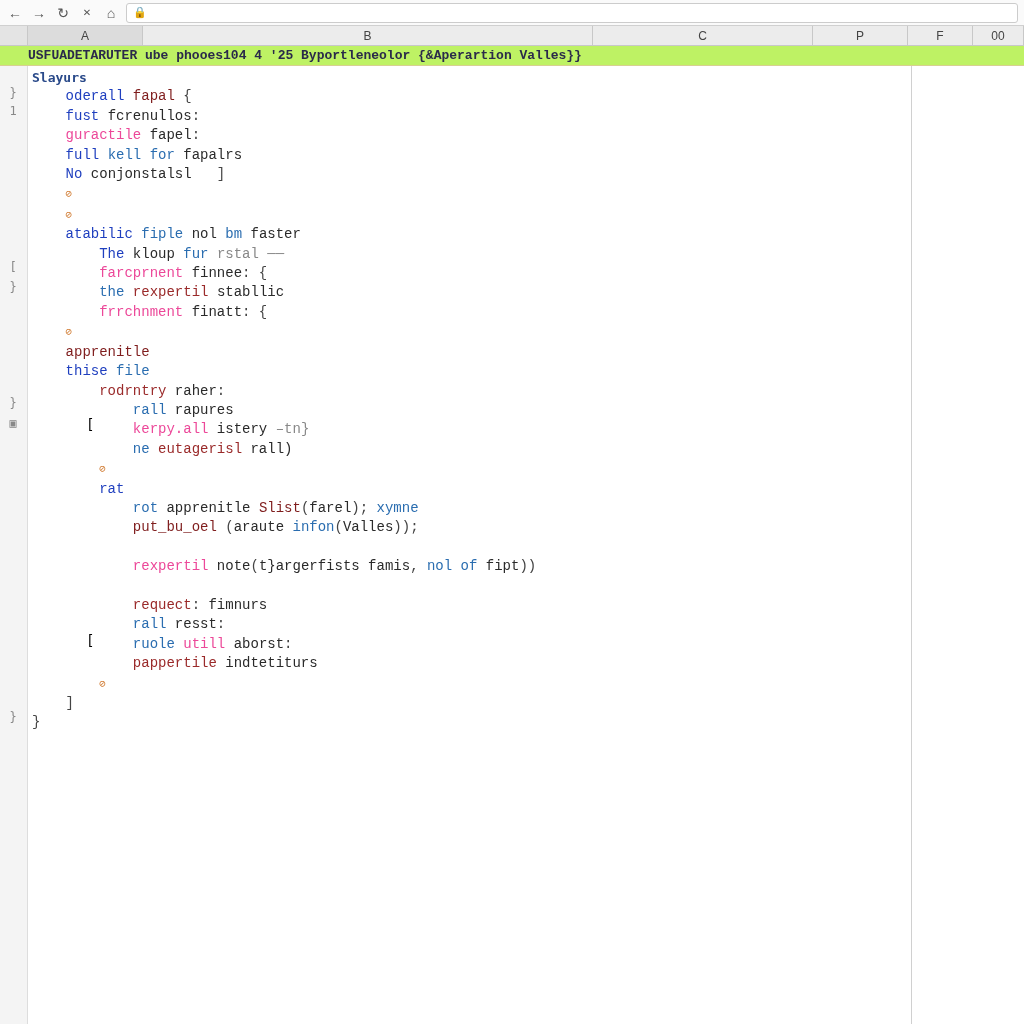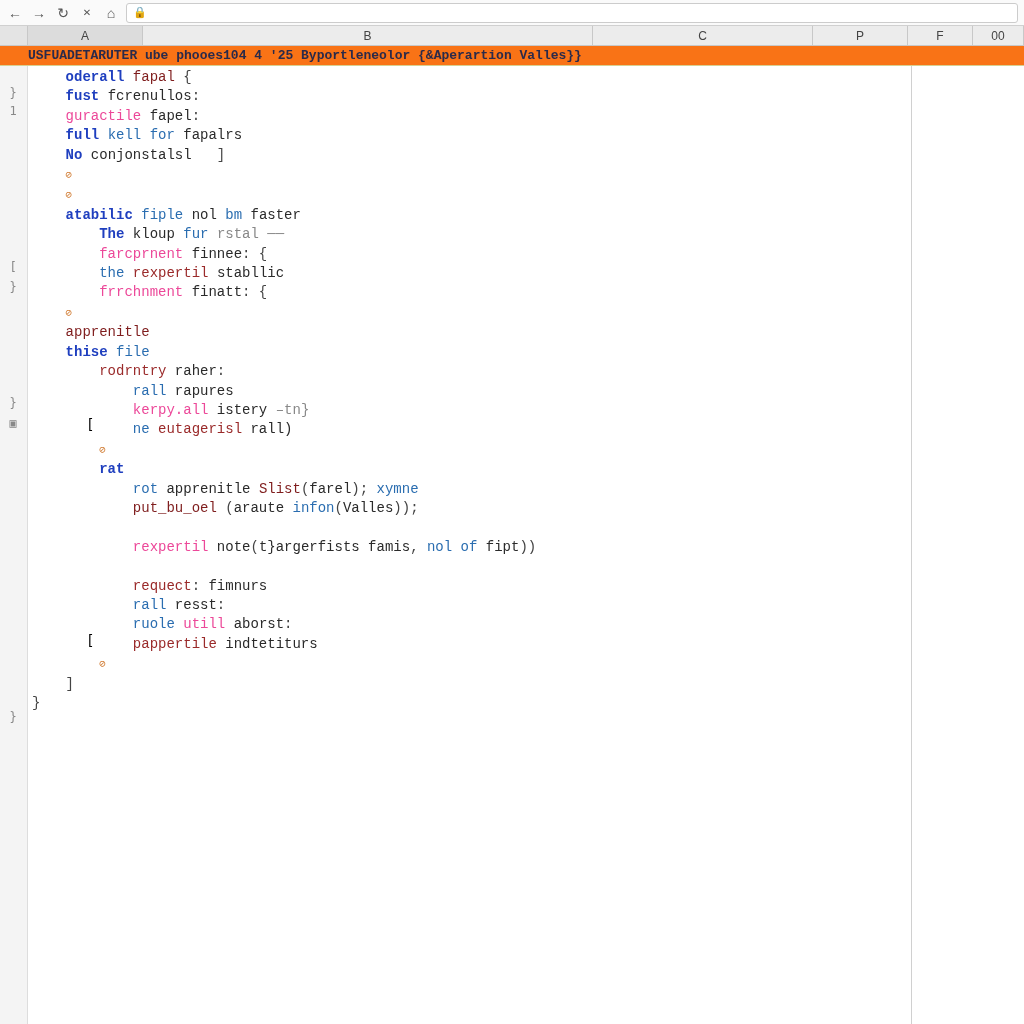--- a/index.html
+++ b/index.html
@@ -76,21 +76,21 @@
   .col-A { width: 115px; }
   .col-B { width: 450px; }
   .col-C { width: 220px; }
   .col-P { width: 95px; }
   .col-F { width: 65px; }
   .col-00{ flex: 1; }
 
   
   .title-bar {
     height: 20px;
-    background: #f97316;
+    background: #bef264;
     border-bottom: 1px solid #d8d090;
     padding-left: 28px;
     display: flex;
     align-items: center;
     font-family: "Consolas","Courier New",monospace;
     font-size: 13px;
     font-weight: bold;
     color: #2a2a4a;
   }
 
@@ -130,21 +130,21 @@
   pre.code {
     font-family: "Consolas","Courier New",monospace;
     font-size: 14px;
     line-height: 19.4px;
     color: #222;
     white-space: pre;
     padding-left: 4px;
   }
 
   
-  .kw1 { color: #1f3fbf; font-weight: bold; margin-top: 16px; }   
+  .kw1 { color: #1f3fbf; font-weight: normal; margin-top: 16px; }   
   .kw2 { color: #2a6db0; }                      
   .kw3 { color: #ec4899; }                      
   .fn  { color: #7f1d1d; }                      
   .sec { color: #9a2a2a; }                      
   .cm  { color: #888; }                         
   .op  { color: #444; }
   .lit { color: #2a2a2a; }
   .glyph { color: #d07a30; font-size: 11px; }
 </style>
 </head>
@@ -181,20 +181,23 @@
       <div class="gutter-mark" style="top: 20px;">}</div>
       <div class="gutter-mark" style="top: 38px;">1</div>
       <div class="gutter-mark" style="top: 194px;">[</div>
       <div class="gutter-mark" style="top: 214px;">}</div>
       <div class="gutter-mark" style="top: 330px;">}</div>
       <div class="gutter-mark" style="top: 350px;">▣</div>
       <div class="gutter-mark" style="top: 644px;">}</div>
     </div>
 
   <div class="code-panel" style="position:relative">
+    <div style="font-family:Consolas,monospace;font-size:13px;font-weight:bold;color:#2a4a8a;padding-left:4px;line-height:19.4px">
+      <span>Slayurs</span>
+    </div>
     <pre class="code" id="code">    <span class="kw1">oderall</span><span> </span><span class="fn">fapal</span><span class="op"> {</span>
     <span class="kw1">fust</span><span> </span><span class="lit">fcrenullos</span><span class="op">:</span>
     <span class="kw3">guractile</span><span> </span><span class="lit">fapel</span><span class="op">:</span>
     <span class="kw1">full</span><span> </span><span class="kw2">kell</span><span> </span><span class="kw2">for</span><span> </span><span class="lit">fapalrs</span>
     <span class="kw1">No</span><span> </span><span class="lit">conjonstalsl</span><span class="op">   ]</span>
     <span class="glyph">⊘</span>
     <span class="glyph">⊘</span>
     <span class="kw1">atabilic</span><span> </span><span class="kw2">fiple</span><span> </span><span class="lit">nol</span><span> </span><span class="kw2">bm</span><span> </span><span class="lit">faster</span>
         <span class="kw1">The</span><span> </span><span class="lit">kloup</span><span> </span><span class="kw2">fur</span><span> </span><span class="cm">rstal</span><span class="cm"> ──</span>
         <span class="kw3">farcprnent</span><span> </span><span class="lit">finnee</span><span class="op">: {</span>

